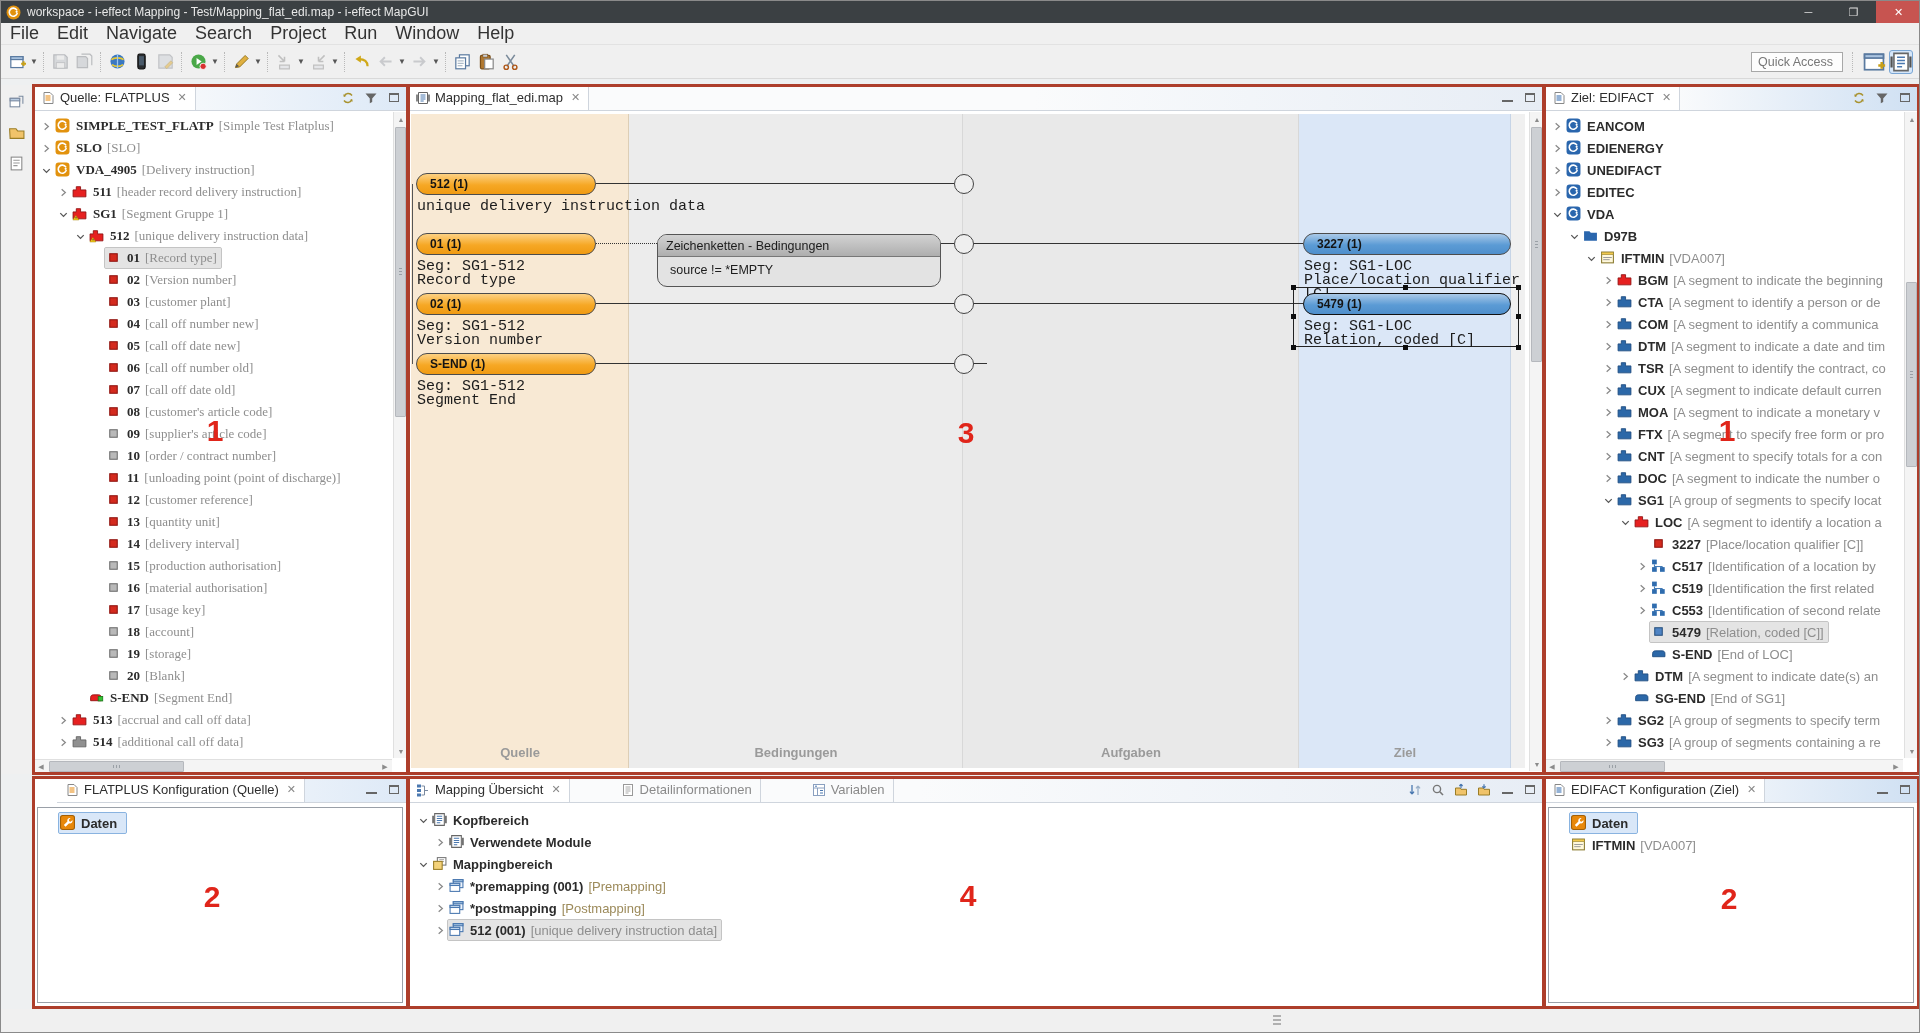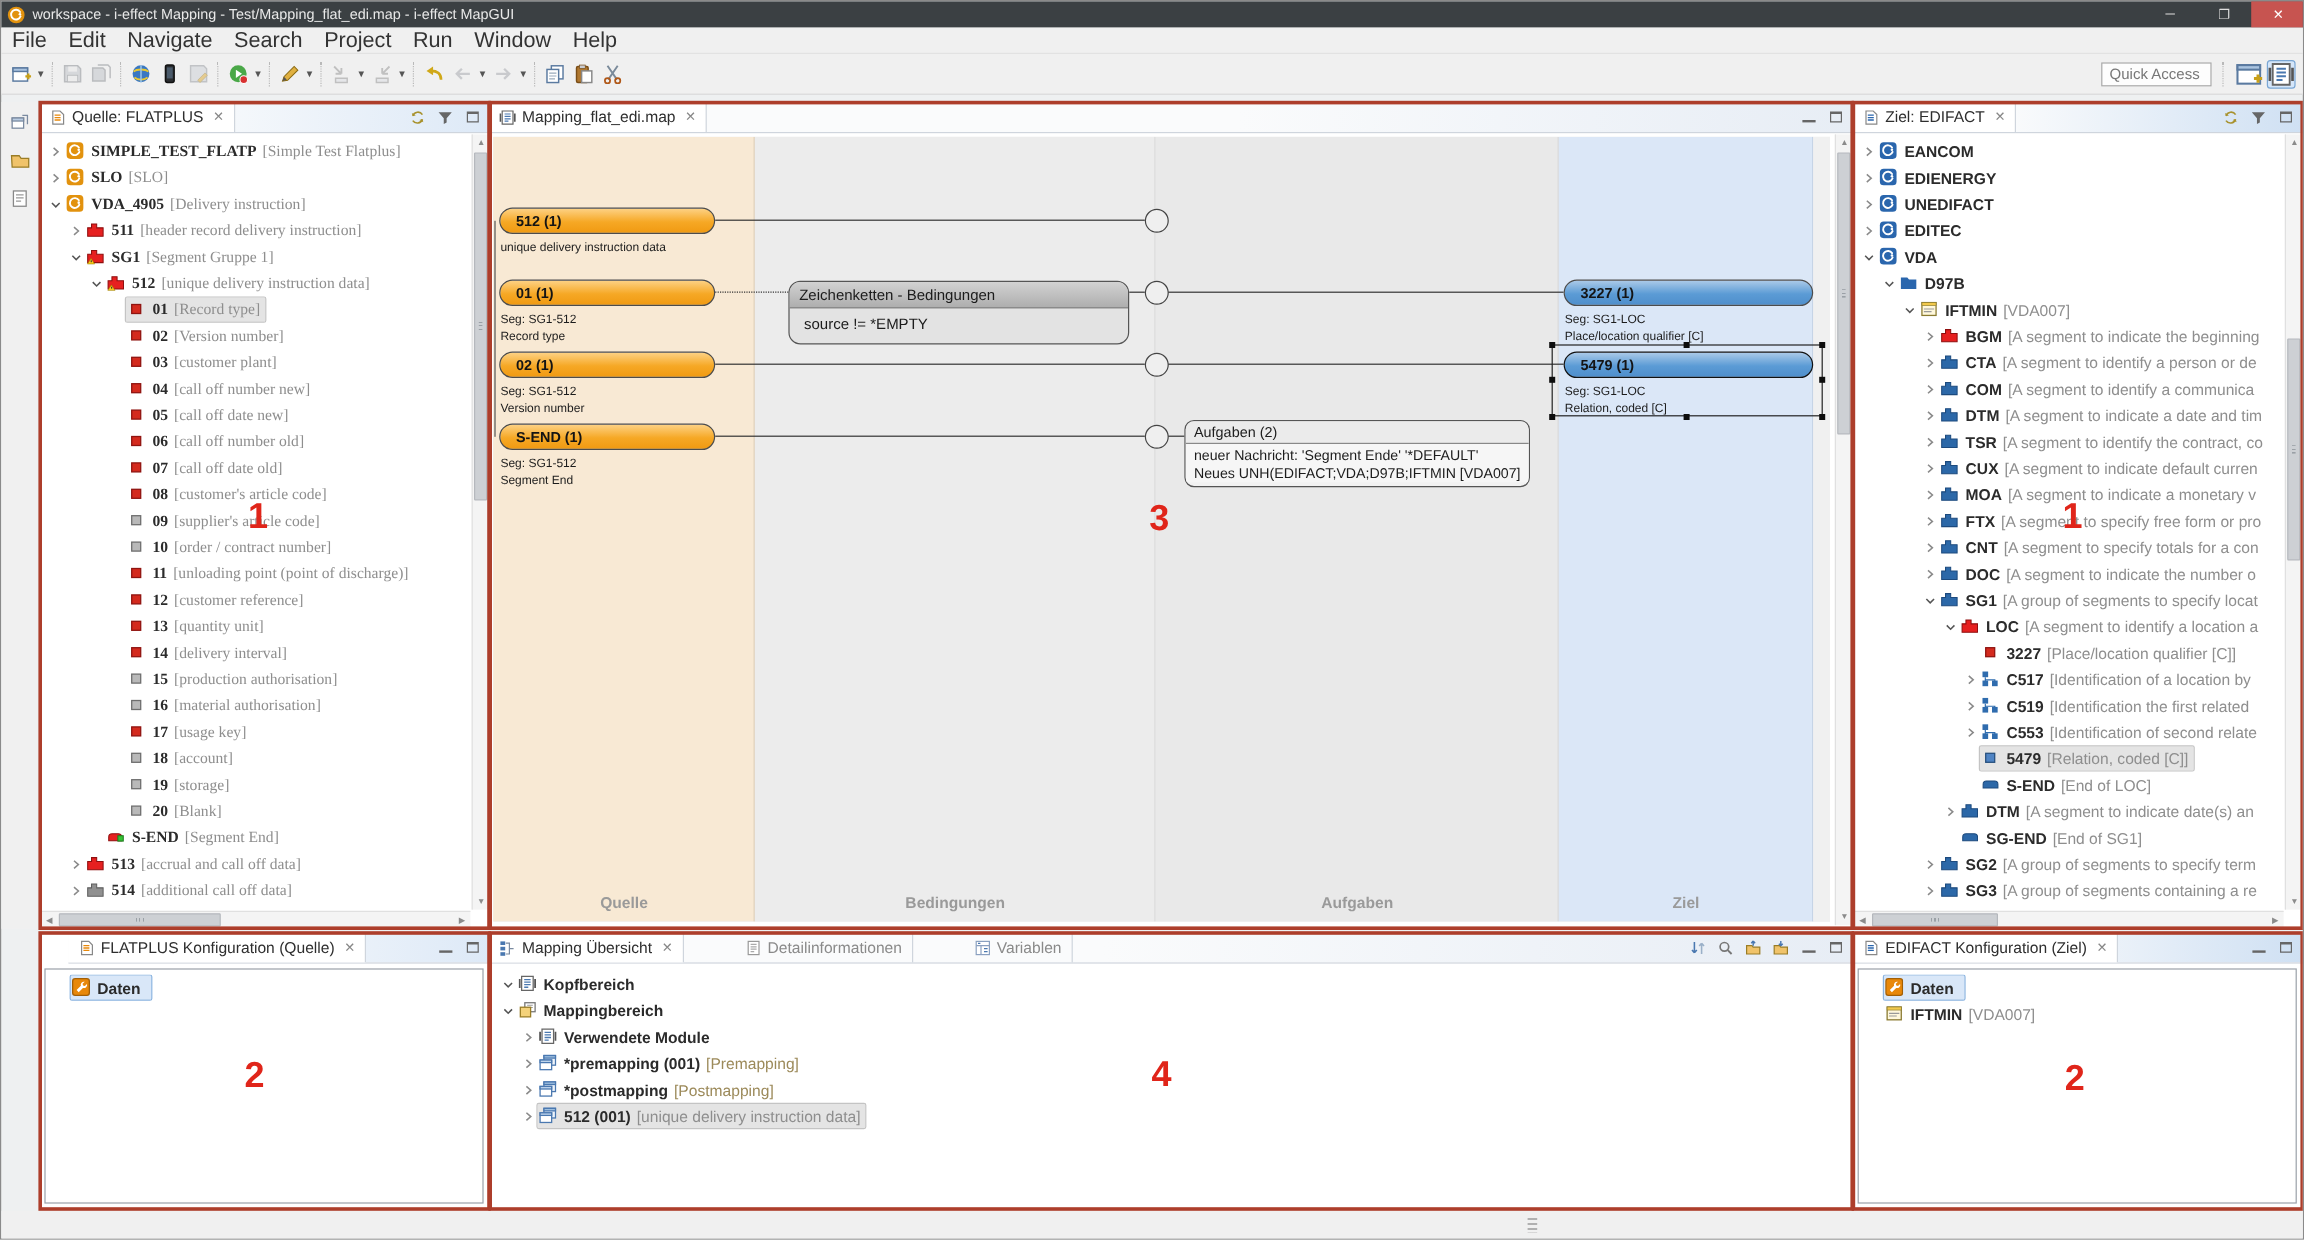--- a/index.html
+++ b/index.html
@@ -75,21 +75,21 @@
   .griph { position:absolute; top:3px; bottom:3px; width:7px; left:50%; margin-left:-4px;
            background:repeating-linear-gradient(to right,#9aa0a6 0 1px,transparent 1px 3px); }
 
   
   #canvas { position:absolute; left:3px; top:29px; width:1114px; height:654px; overflow:hidden; background:#ececec; }
   .col { position:absolute; top:0; bottom:0; }
   .collabel { position:absolute; bottom:8px; font-size:13px; font-weight:bold; color:#9a9a9a; transform:translateX(-50%); }
   .pill { position:absolute; width:180px; height:22px; border:1.4px solid #4c4c4c; border-radius:11px; display:flex; align-items:center; padding-left:13px; font-weight:bold; font-size:12px; color:#141414; }
   .pill.orange { background:linear-gradient(#fdd183,#f6a825 55%,#f09a12); }
   .pill.blue { background:linear-gradient(#aac9e8,#5b9bd5 55%,#4f8fcc); }
-  .nsub { position:absolute; font-size:10px; color:#1c1c1c; line-height:14px; }
+  .nsub { position:absolute; font-size:15px; color:#1c1c1c; line-height:14px;font-family:Liberation Mono, monospace; }
   .wire { position:absolute; height:0; border-top:1.3px solid #333; }
   .wire.dotted { border-top-style:dotted; }
   .vwire { position:absolute; width:0; border-left:1.3px solid #555; }
   .ncircle { position:absolute; width:20px; height:20px; border-radius:50%; background:#efefef; border:1.4px solid #444; }
   .condbox { position:absolute; border:1.4px solid #555; border-radius:10px; overflow:hidden; background:#e3e3e3; }
   .condbox .hd { height:22px; background:linear-gradient(#d2d2d2,#aeaeae); border-bottom:1px solid #777; display:flex; align-items:center; padding-left:8px; font-size:12.5px; color:#1c1c1c; }
   .condbox .bd { padding:6px 0 0 12px; font-size:12.5px; color:#1c1c1c; }
   .taskbox { position:absolute; border:1.4px solid #555; border-radius:8px; overflow:hidden; background:#f2f2f2; }
   .taskbox .hd { height:19px; background:#ebebeb; border-bottom:1px solid #888; display:flex; align-items:center; padding-left:7px; font-size:12px; color:#1c1c1c; }
   .taskbox .bd { padding:2px 0 0 7px; font-size:11.8px; line-height:15px; color:#1c1c1c; background:#f6f6f6; }
@@ -794,27 +794,20 @@
         <span>S-END (1)</span>
       </div>
     <div class="nsub" style="left:6px; top:266px;">Seg: SG1-512</div>
     <div class="nsub" style="left:6px; top:280px;">Segment End</div>
 
     <div class="condbox" style="left:246px; top:120px; width:284px; height:53px;">
       <div class="hd">Zeichenketten - Bedingungen</div>
       <div class="bd">source != *EMPTY</div>
     </div>
 
-    <div class="taskbox" style="left:576px; top:236px; width:288px; height:56px;">
-      <div class="hd">Aufgaben (2)</div>
-      <div class="bd">
-        <div>neuer Nachricht: 'Segment Ende' '*DEFAULT'</div>
-        <div>Neues UNH(EDIFACT;VDA;D97B;IFTMIN [VDA007]</div>
-      </div>
-    </div>
 
     <div class="ncircle" style="left:543px; top:60px;"></div>
     <div class="ncircle" style="left:543px; top:120px;"></div>
     <div class="ncircle" style="left:543px; top:180px;"></div>
     <div class="ncircle" style="left:543px; top:240px;"></div>
 
     <div class="pill blue" style="left:892px; top:119px; width:208px;">
         <span>3227 (1)</span>
       </div>
     <div class="nsub" style="left:893px; top:146px;">Seg: SG1-LOC</div>
@@ -1462,52 +1455,52 @@
           <span class="ticon">
             <svg viewBox="0 0 14 14">
               <path d="M2.5 1.5h9v11h-9z" fill="#fff" stroke="#666"></path>
               <path d="M4.5 4h5M4.5 6h5M4.5 8h5M4.5 10h3.2" stroke="#4a78b0" stroke-width="1"></path>
               <path d="M1 3.5v7M13 3.5v7" stroke="#555" stroke-width="1.4"></path>
             </svg>
           </span>
           <span class="code">Kopfbereich</span>
         </span>
       </div>
+      <div class="trow" style="padding-left: 19px;">
+        <span class="exp">
+          <svg viewBox="0 0 12 12">
+            <path d="M4 2.5 8 6 4 9.5" fill="none" stroke="#8a8a8a" stroke-width="1.4"></path>
+          </svg>
+        </span>
+        <span class="hlwrap">
+          <span class="ticon">
+            <svg viewBox="0 0 14 14">
+              <path d="M2.5 1.5h9v11h-9z" fill="#fff" stroke="#666"></path>
+              <path d="M4.5 4h5M4.5 6h5M4.5 8h5M4.5 10h3.2" stroke="#4a78b0" stroke-width="1"></path>
+              <path d="M1 3.5v7M13 3.5v7" stroke="#555" stroke-width="1.4"></path>
+            </svg>
+          </span>
+          <span class="code">Verwendete Module</span>
+        </span>
+      </div>
       <div class="trow" style="padding-left: 2px;">
         <span class="exp">
           <svg viewBox="0 0 12 12">
             <path d="M2.5 4.5 6 8 9.5 4.5" fill="none" stroke="#555" stroke-width="1.4"></path>
           </svg>
         </span>
         <span class="hlwrap">
           <span class="ticon">
             <svg viewBox="0 0 14 14">
               <rect x="5" y="1.5" width="8" height="7" fill="#fff" stroke="#777"></rect>
               <path d="M6.8 3.4h4.4M6.8 5.2h4.4" stroke="#999" stroke-width="0.8"></path>
               <rect x="1.5" y="5" width="8" height="7.5" fill="#f4d27a" stroke="#9a7d26"></rect>
             </svg>
           </span>
           <span class="code">Mappingbereich</span>
-        </span>
-      </div>
-      <div class="trow" style="padding-left: 19px;">
-        <span class="exp">
-          <svg viewBox="0 0 12 12">
-            <path d="M4 2.5 8 6 4 9.5" fill="none" stroke="#8a8a8a" stroke-width="1.4"></path>
-          </svg>
-        </span>
-        <span class="hlwrap">
-          <span class="ticon">
-            <svg viewBox="0 0 14 14">
-              <path d="M2.5 1.5h9v11h-9z" fill="#fff" stroke="#666"></path>
-              <path d="M4.5 4h5M4.5 6h5M4.5 8h5M4.5 10h3.2" stroke="#4a78b0" stroke-width="1"></path>
-              <path d="M1 3.5v7M13 3.5v7" stroke="#555" stroke-width="1.4"></path>
-            </svg>
-          </span>
-          <span class="code">Verwendete Module</span>
         </span>
       </div>
       <div class="trow" style="padding-left: 19px;">
         <span class="exp">
           <svg viewBox="0 0 12 12">
             <path d="M4 2.5 8 6 4 9.5" fill="none" stroke="#8a8a8a" stroke-width="1.4"></path>
           </svg>
         </span>
         <span class="hlwrap">
           <span class="ticon">

